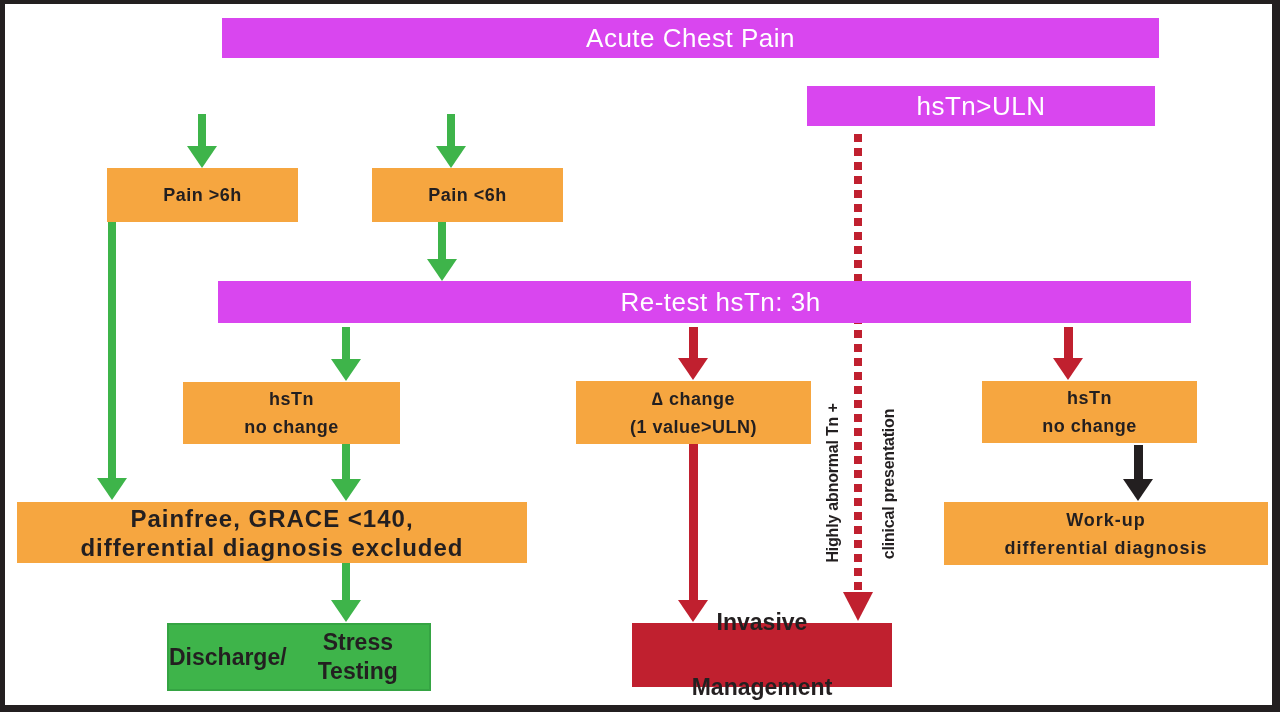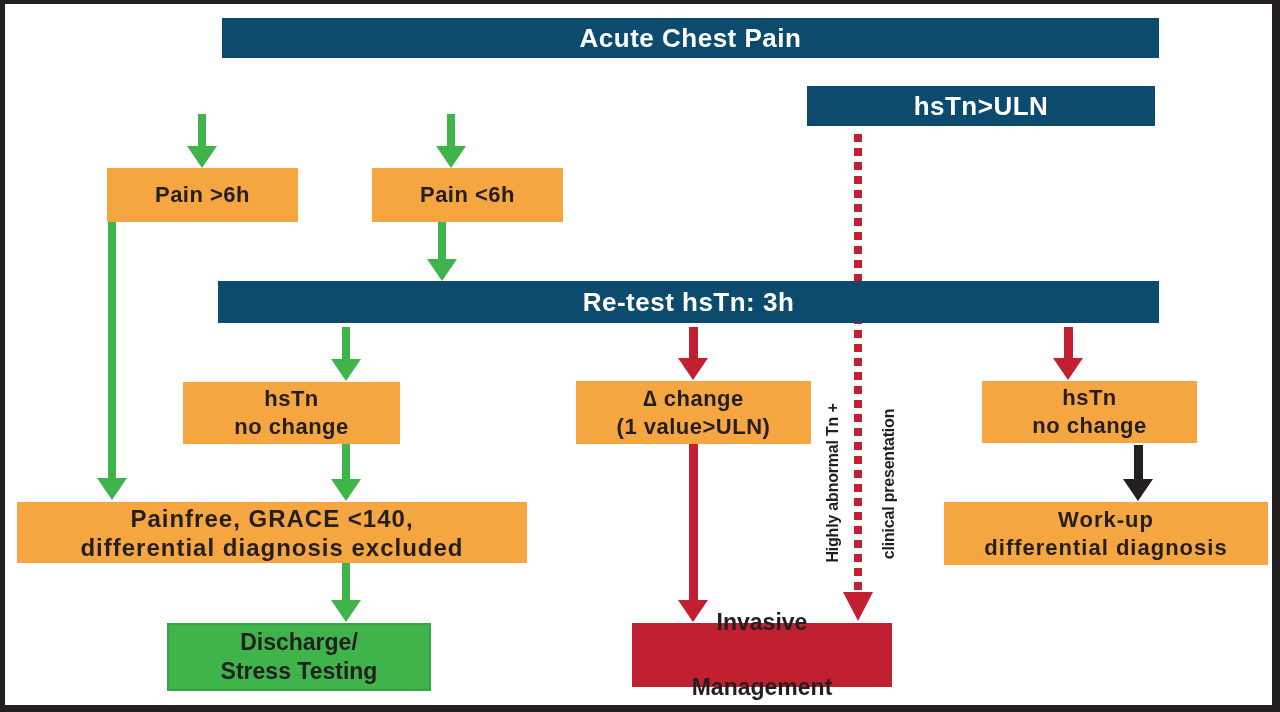--- a/index.html
+++ b/index.html
@@ -1,25 +1,25 @@
 <!DOCTYPE html>
 <html><head>
 <meta charset="utf-8">
 <style>
   html,body{margin:0;padding:0;background:#e8e8e8;font-family:"Liberation Sans",sans-serif;}
   #canvas{position:relative;width:1280px;height:712px;background:#231F20;overflow:hidden;}
   #paper{position:absolute;left:5px;top:4px;right:8px;bottom:7px;background:#ffffff;}
 
-  .bar{position:absolute;background:#0c4a6e;color:#ffffff;display:flex;align-items:center;justify-content:center;
-       font-weight:bold;font-size:26px;letter-spacing:0.5px;z-index:2;}
+  .bar{position:absolute;background:#d946ef;color:#ffffff;display:flex;align-items:center;justify-content:center;
+       font-weight:normal;font-size:26px;letter-spacing:0.5px;z-index:2;}
   .obox{position:absolute;background:#F6A640;color:#231F20;display:flex;flex-direction:column;align-items:center;
-        justify-content:center;font-weight:bold;font-size:22px;text-align:center;line-height:28px;z-index:2;
+        justify-content:center;font-weight:bold;font-size:18px;text-align:center;line-height:28px;z-index:2;
         letter-spacing:0.5px;}
   .obox.big{font-size:24px;line-height:29px;letter-spacing:1px;}
-  .gbox{position:absolute;background:#3EB44A;border:2px solid #35a443;color:#231F20;display:flex;flex-direction:column;
+  .gbox{position:absolute;background:#3EB44A;border:2px solid #35a443;color:#231F20;display:flex;
         align-items:center;justify-content:center;font-weight:bold;font-size:23px;line-height:29px;text-align:center;z-index:2;}
   .rbox{position:absolute;background:#C0202F;color:#231F20;display:flex;flex-direction:column;align-items:center;
         justify-content:center;font-weight:bold;font-size:23px;line-height:29px;text-align:center;z-index:2;gap:36px;}
 
   .arr{position:absolute;width:30px;display:flex;flex-direction:column;align-items:center;z-index:3;}
   .arr .stem{flex:1;}
   .arr .head{width:0;height:0;border-left:15px solid transparent;border-right:15px solid transparent;
              border-top:22px solid transparent;}
   .arr.green .stem{width:8px;background:#3EB44A;}
   .arr.green .head{border-top-color:#3EB44A;}
@@ -44,21 +44,21 @@
 
   <div class="dotted-line"></div>
   <div class="dotted-head"></div>
 
   <div class="bar" style="left:222px;top:18px;width:937px;height:40px;">
     <span>Acute Chest Pain</span>
   </div>
   <div class="bar" style="left:807px;top:86px;width:348px;height:40px;">
     <span>hsTn&gt;ULN</span>
   </div>
-  <div class="bar" style="left:218px;top:281px;width:941px;height:42px;">
+  <div class="bar" style="left:218px;top:281px;width:941px;height:42px;padding-left:32px;">
     <span>Re-test hsTn: 3h</span>
   </div>
 
   <div class="obox" style="left:107px;top:168px;width:191px;height:54px;">
     <span>Pain &gt;6h</span>
   </div>
   <div class="obox" style="left:346px;top:168px;width:191px;height:54px;margin-left:26px;">
     <span>Pain &lt;6h</span>
   </div>
   <div class="obox" style="left:183px;top:382px;width:217px;height:62px;">

